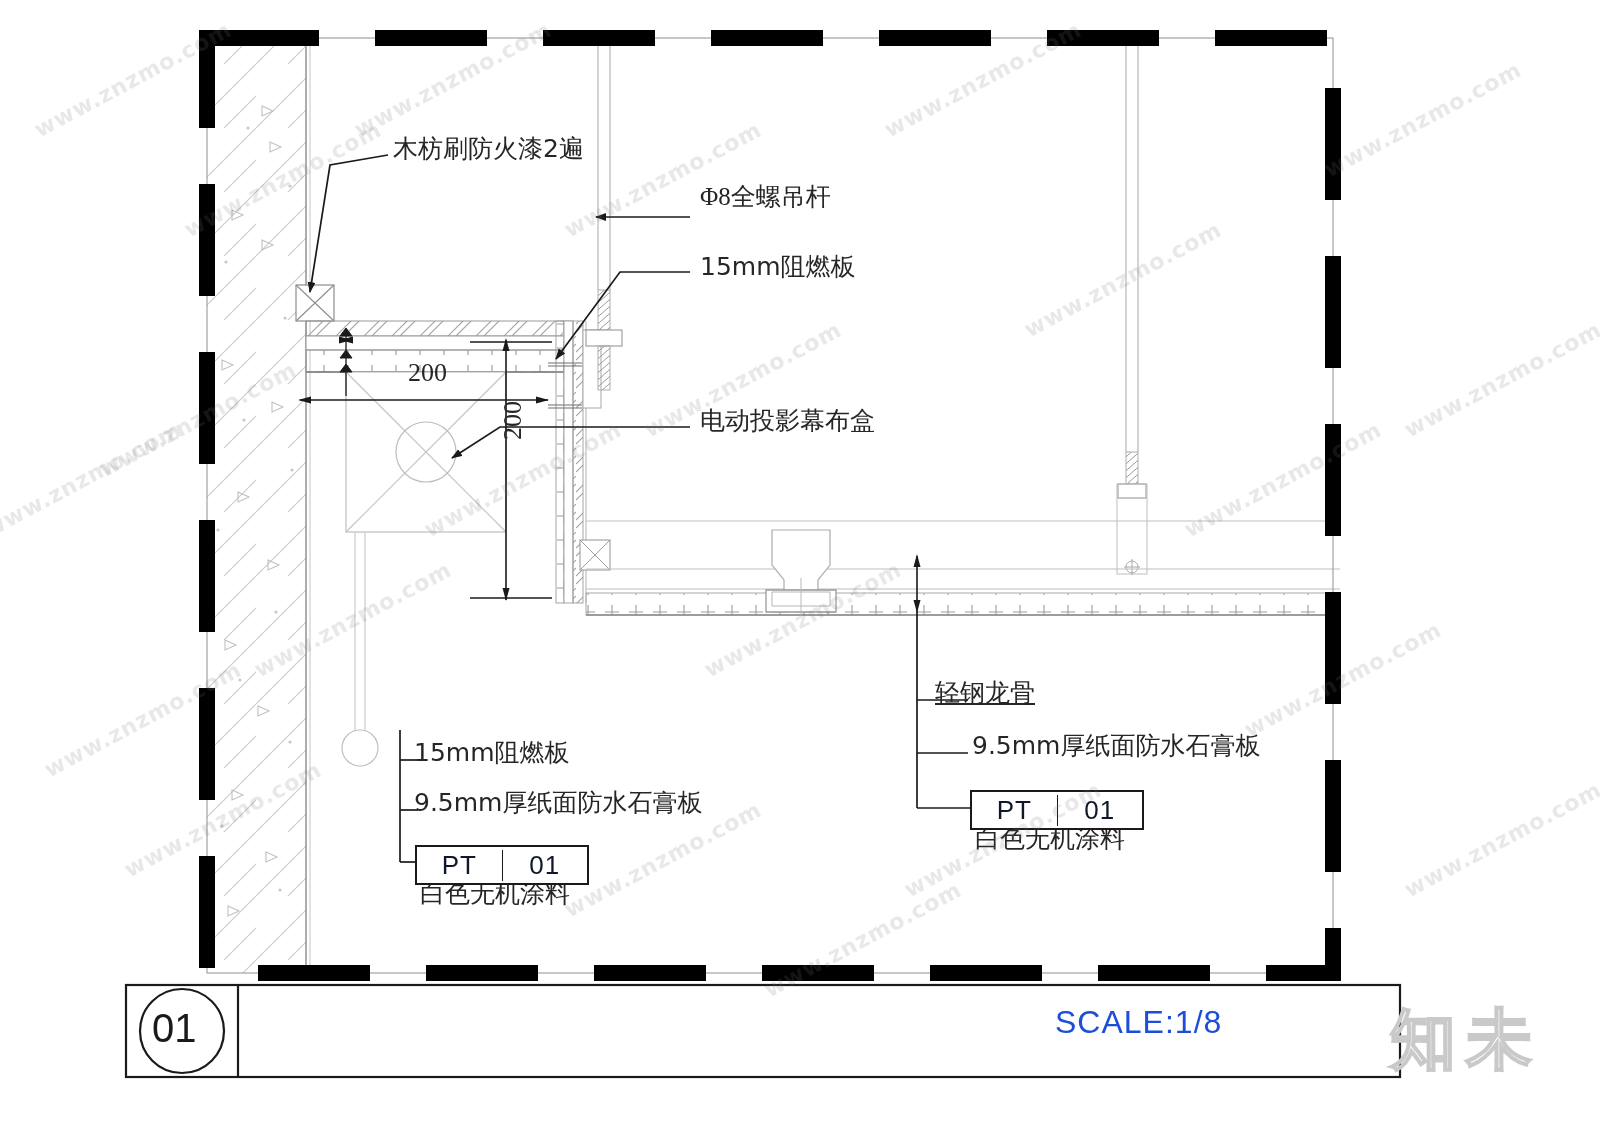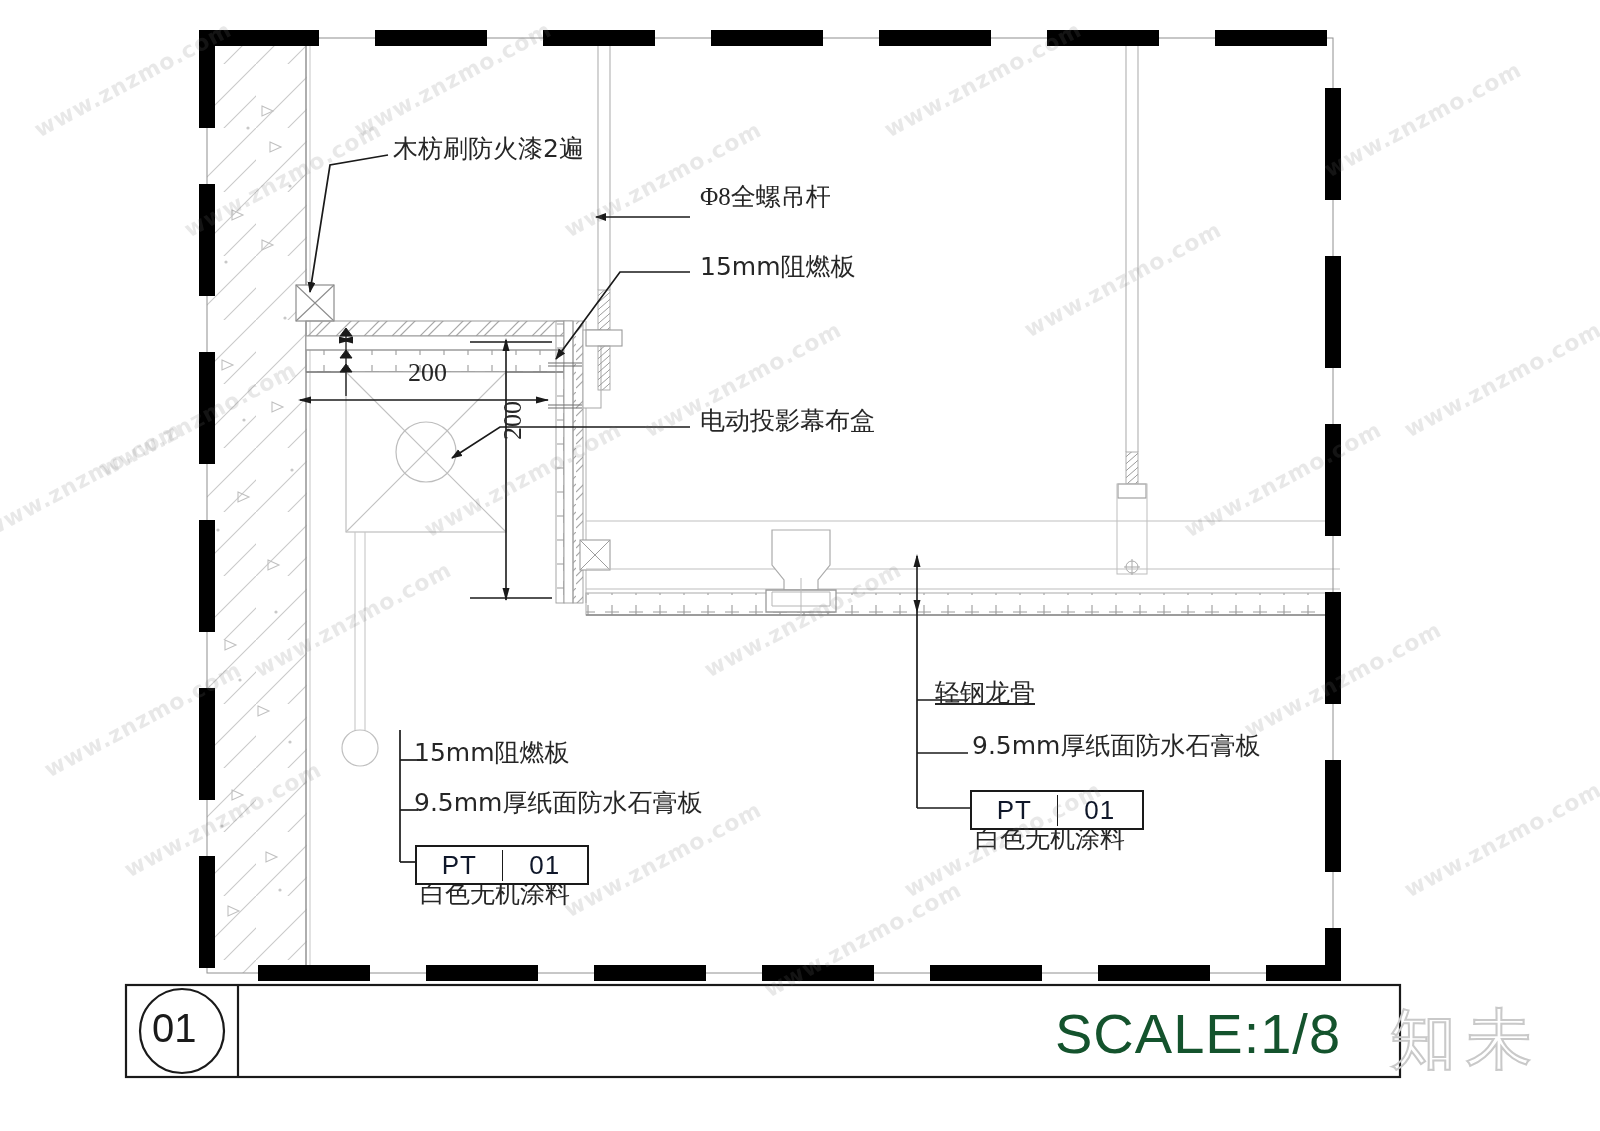--- a/index.html
+++ b/index.html
@@ -19,41 +19,41 @@
   .cn{font-family:"DejaVu Sans","Liberation Sans",sans-serif;font-weight:400;}
   .note{font-size:25px;letter-spacing:0px;text-align:center;}
   .dim{font-size:24px;}
   .dimv{transform-origin:left top;}
   .titletxt{
     font-family:"DejaVu Sans","Liberation Sans",sans-serif;
     font-size:47px;font-weight:700;letter-spacing:2px;color:#1a1a1a;
   }
   .scaletxt{
     font-family:"Liberation Sans","DejaVu Sans",sans-serif;
-    font-size:56px;font-weight:400;letter-spacing:1px;color:#14532d;
+    font-size:32px;font-weight:400;letter-spacing:1px;color:#1d4ed8;
   }
   .bubblenum{
     font-family:"Liberation Sans","DejaVu Sans",sans-serif;
     font-size:40px;color:#1a1a1a;
   }
   .pt-cell{
     font-family:"Liberation Sans","DejaVu Sans",sans-serif;
     font-size:26px;color:#0f172a;letter-spacing:1px;
   }
   .wm{
     position:absolute;white-space:nowrap;pointer-events:none;
     color:rgba(120,120,120,0.17);
     font-family:"DejaVu Sans","Liberation Sans",sans-serif;
     font-size:22px;font-weight:700;letter-spacing:1px;
     transform-origin:left top;
   }
   .wm-logo{
     position:absolute;pointer-events:none;
     font-family:"DejaVu Sans","Liberation Sans",sans-serif;
-    font-weight:400;
+    font-weight:700;
   }
 </style>
 </head>
 <body>
 
 <div id="stage">
 
   <svg class="layer" viewBox="0 0 1600 1131" preserveAspectRatio="none">
     <defs>
 

